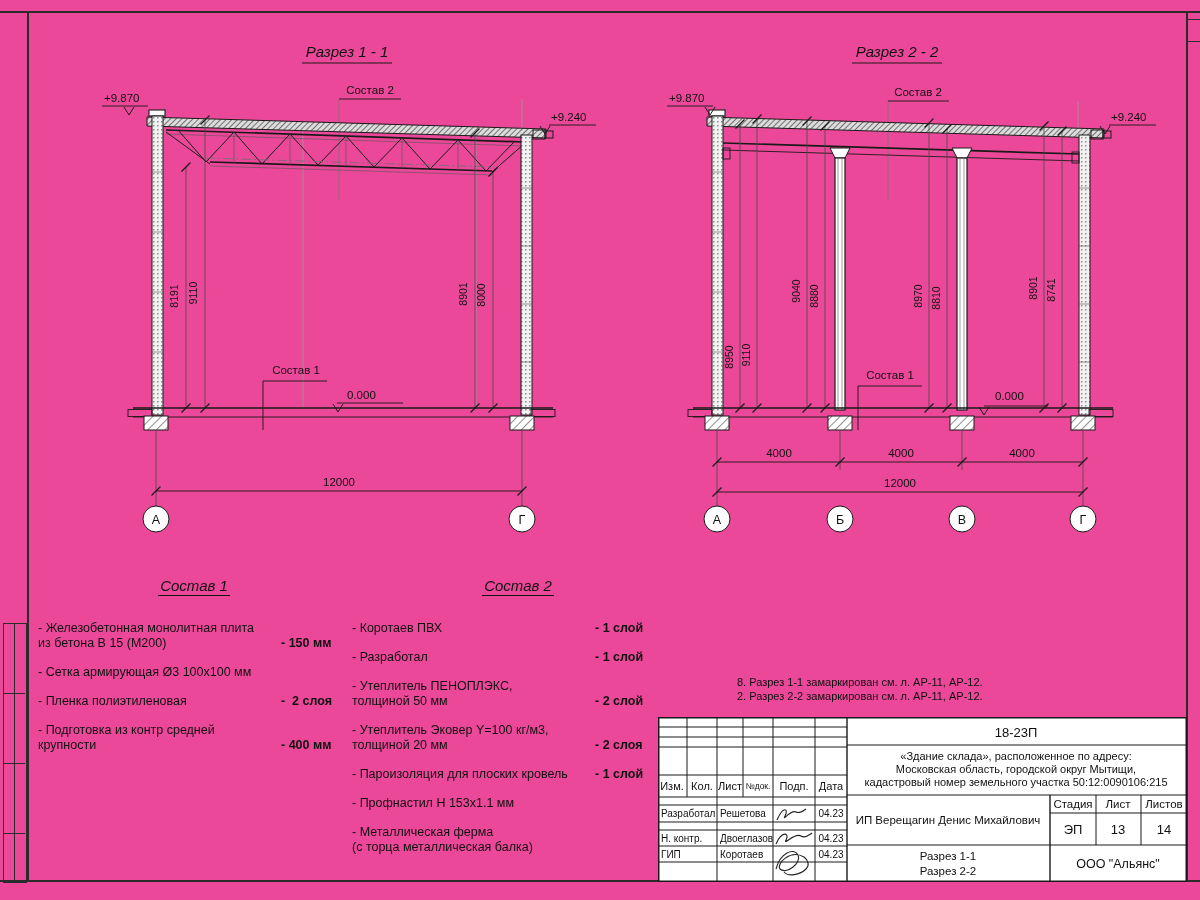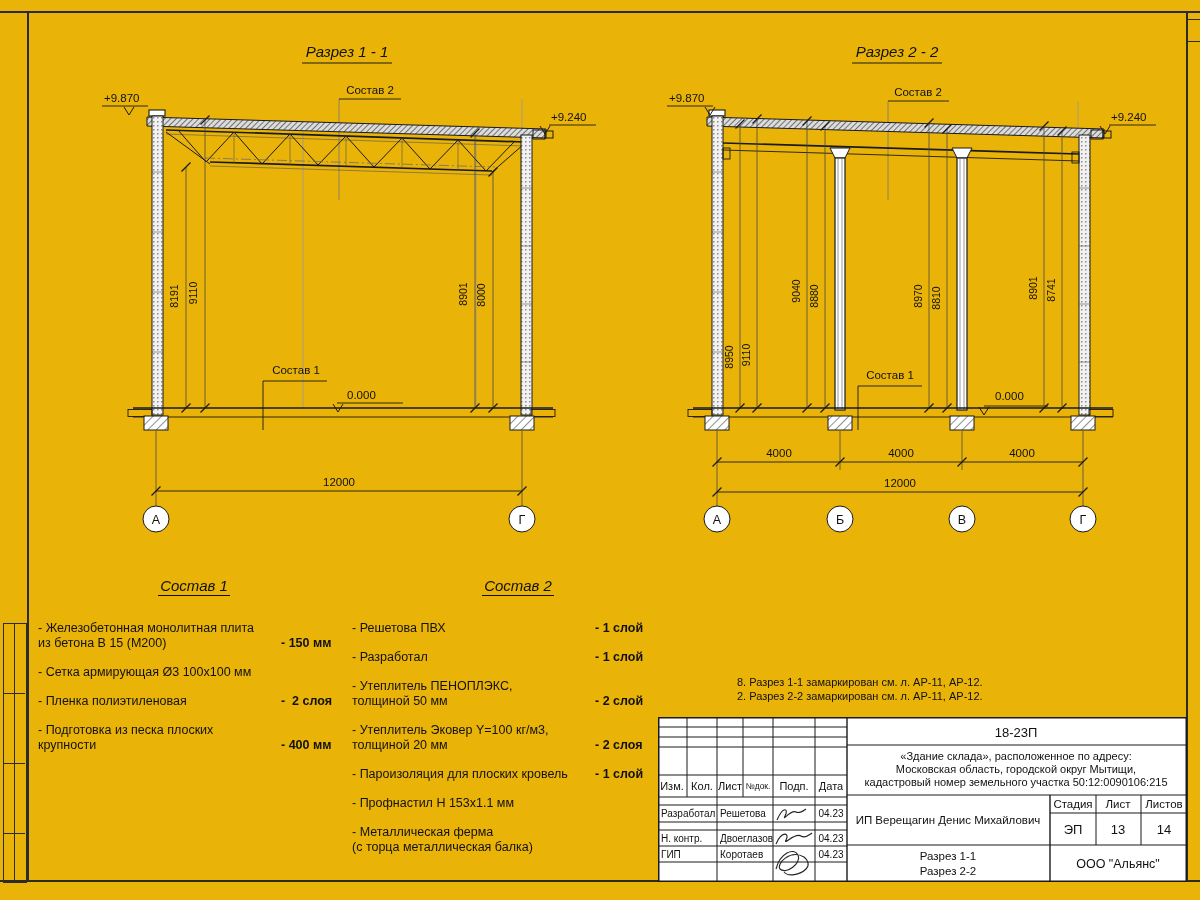--- a/index.html
+++ b/index.html
@@ -1,16 +1,16 @@
 <!DOCTYPE html>
 <html><head>
 <meta charset="utf-8">
 <style>
   html,body{margin:0;padding:0;background:#fff;}
-  #sheet{position:relative;width:1200px;height:900px;background:#eab308;overflow:hidden;
+  #sheet{position:relative;width:1200px;height:900px;background:#ec4899;overflow:hidden;
          font-family:"Liberation Sans",sans-serif;color:#1a1a1a;}
   .abs{position:absolute;}
   
   .frame-line{position:absolute;background:#2b2b2b;}
   
   .sostav{position:absolute;width:312px;font-size:12.5px;line-height:15px;color:#111;}
   .sostav-title{font-style:italic;font-size:15px;text-align:center;margin-bottom:28px;}
   .sostav-title span{border-bottom:1px solid #111;padding:0 2px 1px;}
   .srow{display:flex;align-items:flex-end;margin-bottom:14px;justify-content:flex-end;}
   .srow .nm{width:243px;white-space:pre-line;}
@@ -323,30 +323,30 @@
       </div>
     <div class="srow">
         <div class="nm">- Сетка армирующая Ø3 100х100 мм</div>
         <div class="vl"></div>
       </div>
     <div class="srow">
         <div class="nm">- Пленка полиэтиленовая</div>
         <div class="vl">-  2 слоя</div>
       </div>
     <div class="srow">
-        <div class="nm">- Подготовка из песка плоских
+        <div class="nm">- Подготовка из контр средней
 крупности</div>
         <div class="vl">- 400 мм</div>
       </div>
   </div>
 
   <div class="sostav" style="left:352px;top:578px;">
     <div class="sostav-title" style="margin-left:20px;"><span>Состав 2</span></div>
     <div class="srow">
-        <div class="nm">- Решетова ПВХ</div>
+        <div class="nm">- Коротаев ПВХ</div>
         <div class="vl">- 1 слой</div>
       </div>
     <div class="srow">
         <div class="nm">- Разработал</div>
         <div class="vl">- 1 слой</div>
       </div>
     <div class="srow">
         <div class="nm">- Утеплитель ПЕНОПЛЭКС,
 толщиной 50 мм</div>
         <div class="vl">- 2 слой</div>

